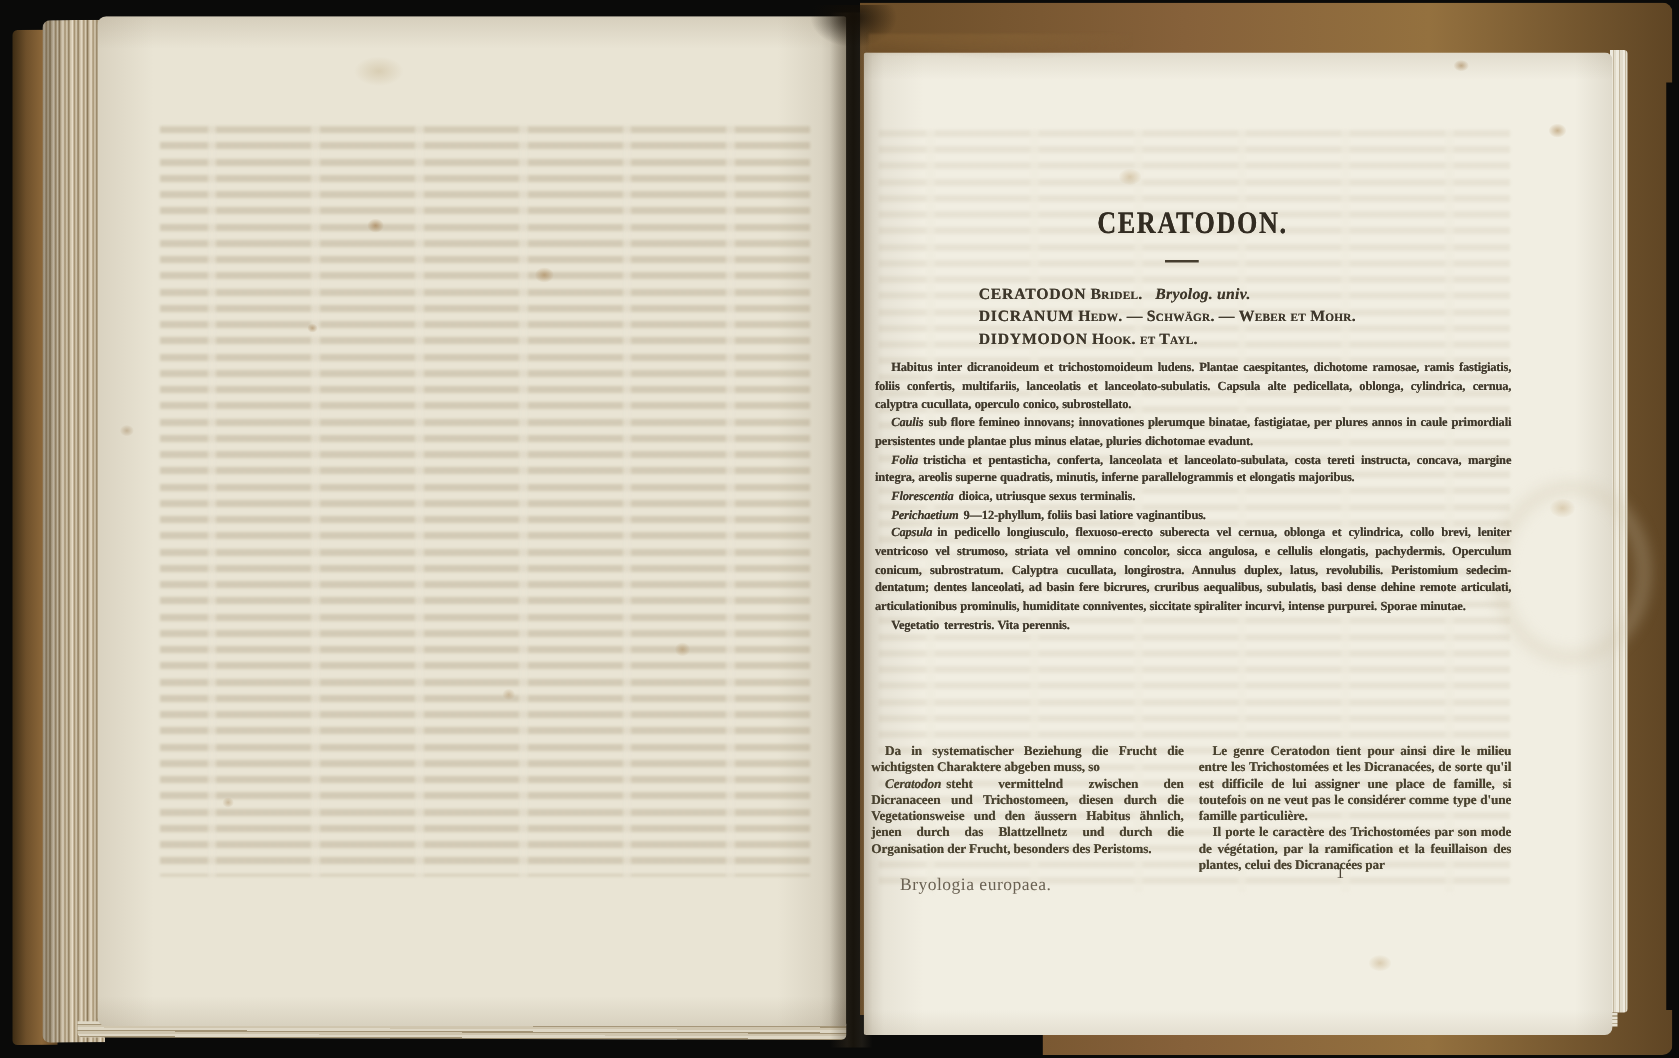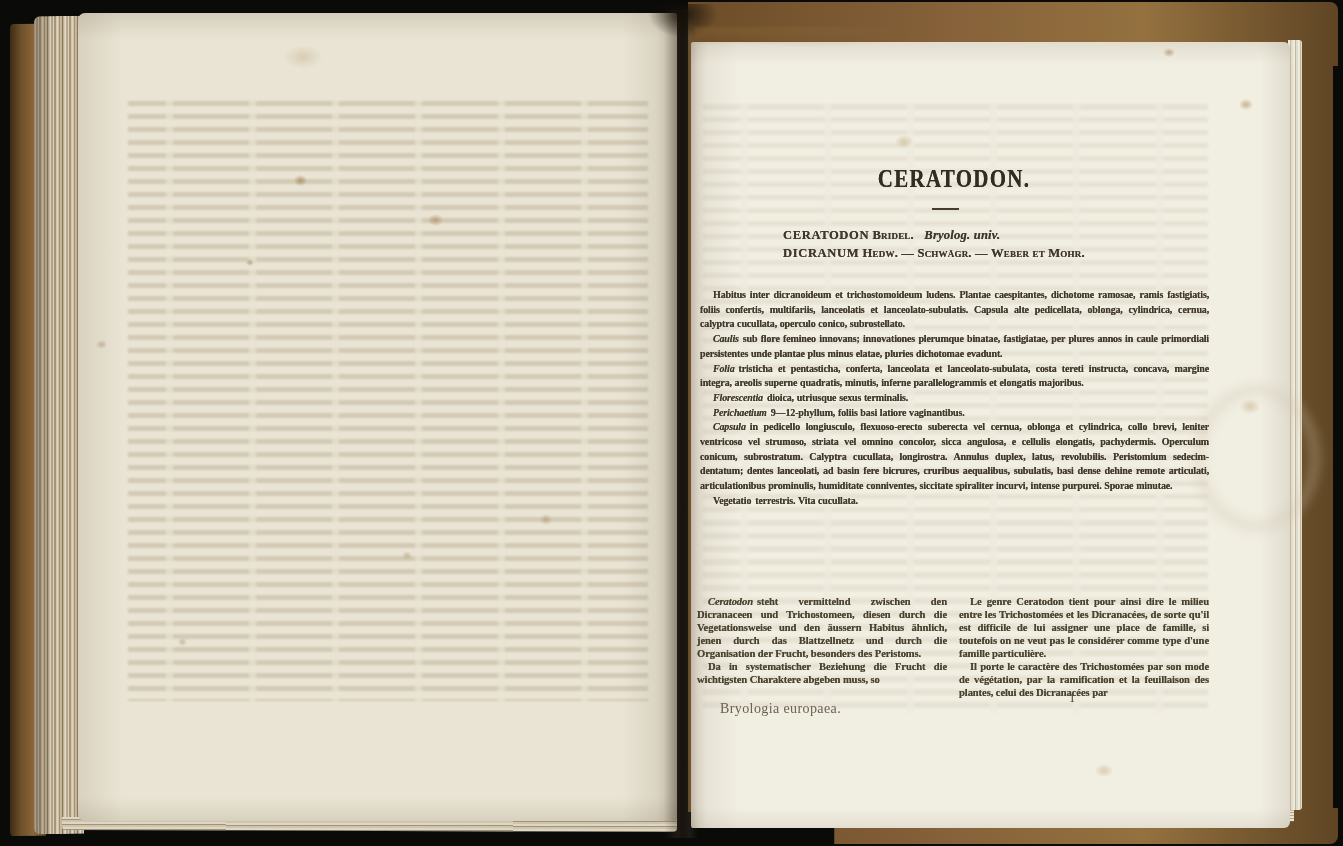--- a/index.html
+++ b/index.html
@@ -186,36 +186,40 @@
     <div class="synonymy">
       <div class="syn-line">
         <span class="syn-genus">CERATODON</span>
         <span class="sc">Bridel.</span>
         <span class="ref">Bryolog. univ.</span>
       </div>
       <div class="syn-line">
         <span class="syn-genus">DICRANUM</span>
         <span class="sc">Hedw. — Schwägr. — Weber et Mohr.</span>
       </div>
+      <div class="syn-line">
+        <span class="syn-genus">DIDYMODON</span>
+        <span class="sc">Hook. et Tayl.</span>
+      </div>
     </div>
 
     <div class="latin">
       <p><span class="lead">Habitus</span><span>inter dicranoideum et trichostomoideum ludens. Plantae caespitantes, dichotome ramosae, ramis fastigiatis, foliis confertis, multifariis, lanceolatis et lanceolato-subulatis. Capsula alte pedicellata, oblonga, cylindrica, cernua, calyptra cucullata, operculo conico, subrostellato.</span></p>
       <p><span class="lead italic">Caulis</span><span>sub flore femineo innovans; innovationes plerumque binatae, fastigiatae, per plures annos in caule primordiali persistentes unde plantae plus minus elatae, pluries dichotomae evadunt.</span></p>
       <p><span class="lead italic">Folia</span><span>tristicha et pentasticha, conferta, lanceolata et lanceolato-subulata, costa tereti instructa, concava, margine integra, areolis superne quadratis, minutis, inferne parallelogrammis et elongatis majoribus.</span></p>
       <p><span class="lead italic">Florescentia</span><span>dioica, utriusque sexus terminalis.</span></p>
       <p><span class="lead italic">Perichaetium</span><span>9—12-phyllum, foliis basi latiore vaginantibus.</span></p>
       <p><span class="lead italic">Capsula</span><span>in pedicello longiusculo, flexuoso-erecto suberecta vel cernua, oblonga et cylindrica, collo brevi, leniter ventricoso vel strumoso, striata vel omnino concolor, sicca angulosa, e cellulis elongatis, pachydermis. Operculum conicum, subrostratum. Calyptra cucullata, longirostra. Annulus duplex, latus, revolubilis. Peristomium sedecim-dentatum; dentes lanceolati, ad basin fere bicrures, cruribus aequalibus, subulatis, basi dense dehine remote articulati, articulationibus prominulis, humiditate conniventes, siccitate spiraliter incurvi, intense purpurei. Sporae minutae.</span></p>
-      <p><span class="lead">Vegetatio</span><span>terrestris. Vita cucullata.</span></p>
+      <p><span class="lead">Vegetatio</span><span>terrestris. Vita perennis.</span></p>
     </div>
 
     <div class="columns">
       <div class="col">
+        <p><span>Da in systematischer Beziehung die Frucht die wichtigsten Charaktere abgeben muss, so</span></p>
         <p><span class="lead italic">Ceratodon</span><span>steht vermittelnd zwischen den Dicranaceen und Trichostomeen, diesen durch die Vegetationsweise und den äussern Habitus ähnlich, jenen durch das Blattzellnetz und durch die Organisation der Frucht, besonders des Peristoms.</span></p>
-        <p><span>Da in systematischer Beziehung die Frucht die wichtigsten Charaktere abgeben muss, so</span></p>
       </div>
       <div class="col">
         <p><span>Le genre Ceratodon tient pour ainsi dire le milieu entre les Trichostomées et les Dicranacées, de sorte qu'il est difficile de lui assigner une place de famille, si toutefois on ne veut pas le considérer comme type d'une famille particulière.</span></p>
         <p><span>Il porte le caractère des Trichostomées par son mode de végétation, par la ramification et la feuillaison des plantes, celui des Dicranacées par</span></p>
       </div>
     </div>
 
     <div class="imprint">Bryologia europaea.</div>
     <div class="signature">1</div>
 

